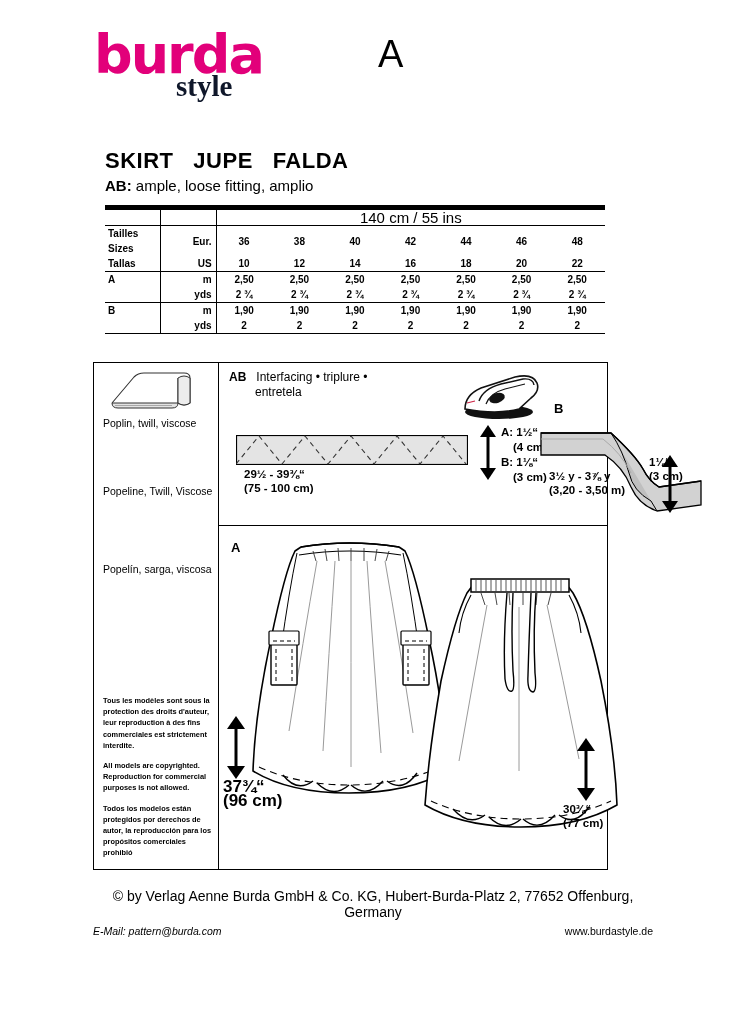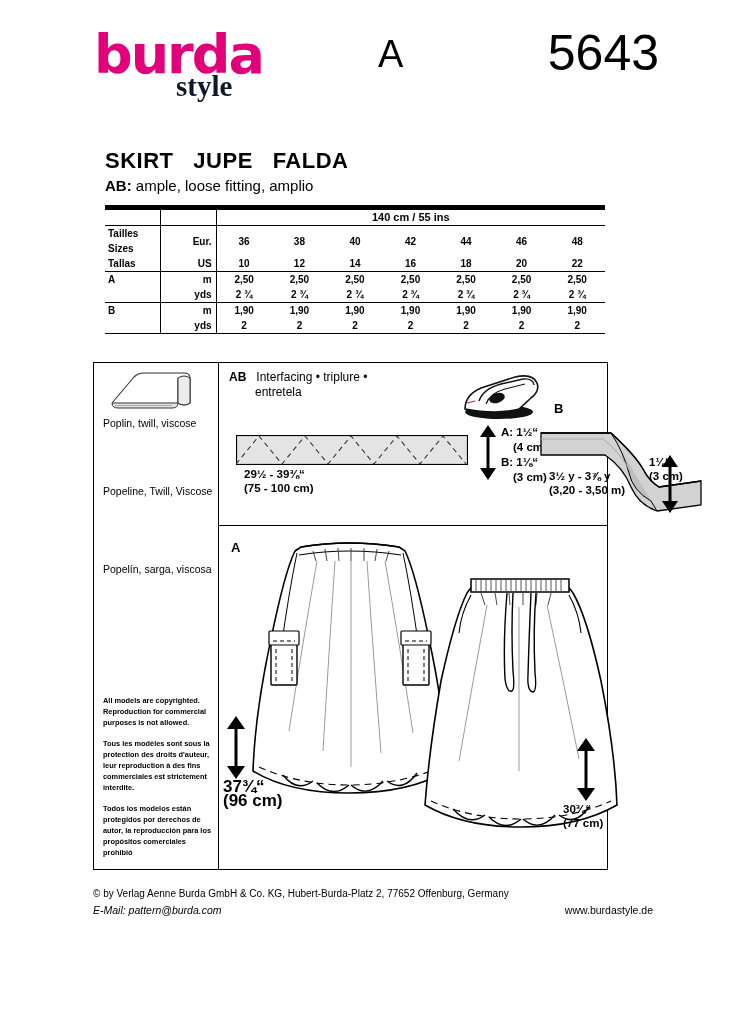--- a/index.html
+++ b/index.html
@@ -58,21 +58,21 @@
     width: 500px;
     border-collapse: collapse;
     font-size: 10px;
     font-weight: bold;
     table-layout: fixed;
   }
   .ytable td, .ytable th { padding: 0; text-align: center; height: 15px; line-height: 15px; }
   .ytable .topbar td { height: 5px; background: #000; padding: 0; border: 0; }
   .ytable .w-head { width: 114px; text-align: left; padding-left: 3px; font-weight: bold; }
   .ytable .w-unit { width: 44px; text-align: right; padding-right: 4px; }
-  .ytable .fabwidth { font-size: 11px; font-weight: bold; }
+  .ytable .fabwidth { font-size: 15px; font-weight: normal; }
   .bd-l { border-left: 1.6px solid #000; }
   .bd-b { border-bottom: 1.2px solid #000; }
   .bd-b-thick { border-bottom: 1.6px solid #000; }
 
   
   .mainbox {
     position: absolute; left: 93px; top: 362px;
     width: 515px; height: 508px;
     border: 1.6px solid #000;
     background: #fff;
@@ -144,41 +144,41 @@
   }
   .arrow-b { position: absolute; left: 356px; top: 212px; width: 22px; height: 63px; }
   .dim-b {
     position: absolute; left: 344px; top: 276px;
     font-size: 11.5px; font-weight: bold; line-height: 14px; white-space: nowrap;
   }
 
   
   .footer { position: absolute; left: 93px; top: 888px; width: 560px; }
   .foot-1 {
-    font-size: 10px; display: flex; justify-content: space-between;
+    font-size: 14px; display: flex; justify-content: space-between;
     width: 100%;
+    text-align: center;
   }
   .foot-2 {
     font-size: 10.5px; margin-top: 5px;
     display: flex; justify-content: space-between; width: 100%; text-align: right;
   }
   .foot-2 .em { font-style: italic; }
 </style>
 </head>
 <body>
 
 <div class="page">
 
   <div class="header">
     <div class="logo-wrap">
       <div class="logo-burda" style="color: rgb(226, 0, 122);">burda</div>
       <div class="logo-style">style</div>
     </div>
     <div class="view-letter">A</div>
-    <div class="pattern-number">5643</div>
   </div>
 
   <div class="titles">
     <div class="title-main">SKIRT   JUPE   FALDA</div>
     <div class="title-sub">
       <b>AB:</b><span> ample, loose fitting, amplio</span>
     </div>
   </div>
 
   <table class="ytable">
@@ -268,22 +268,22 @@
       <svg class="fabric-icon" viewBox="0 0 105 44">
         <path d="M8 34 L30 8 Q34 4 40 4 L80 4 Q86 4 86 9 L86 34 Q80 38 74 34 L74 9" fill="#ffffff" stroke="#333" stroke-width="1.1"></path>
         <path d="M74 9 Q80 5 86 9 L86 34 Q80 38 74 34 Z" fill="#ededed" stroke="#333" stroke-width="1"></path>
         <path d="M8 34 L74 34 Q74 39 68 39 L14 39 Q8 39 8 34 Z" fill="#e3e3e3" stroke="#333" stroke-width="1"></path>
         <path d="M11 36.5 L68 36.5" stroke="#999" stroke-width="0.8" fill="none"></path>
       </svg>
       <div class="fab-label fab-1">Poplin, twill, viscose</div>
       <div class="fab-label fab-2">Popeline, Twill, Viscose</div>
       <div class="fab-label fab-3">Popelín, sarga, viscosa</div>
       <div class="copy-block">
+        <p>Tous les modèles sont sous la protection des droits d'auteur, leur reproduction à des fins commerciales est strictement interdite.</p>
         <p>All models are copyrighted. Reproduction for commercial purposes is not allowed.</p>
-        <p>Tous les modèles sont sous la protection des droits d'auteur, leur reproduction à des fins commerciales est strictement interdite.</p>
         <p>Todos los modelos están protegidos por derechos de autor, la reproducción para los propósitos comerciales prohibió</p>
       </div>
     </div>
 
     <div class="notions">
       <div class="notions-hd">
         <span class="ab">AB</span>
         &nbsp;&nbsp;<span>Interfacing • triplure •</span><br>
         <span style="display:inline-block;width:26px"></span><span>entretela</span>
       </div>

